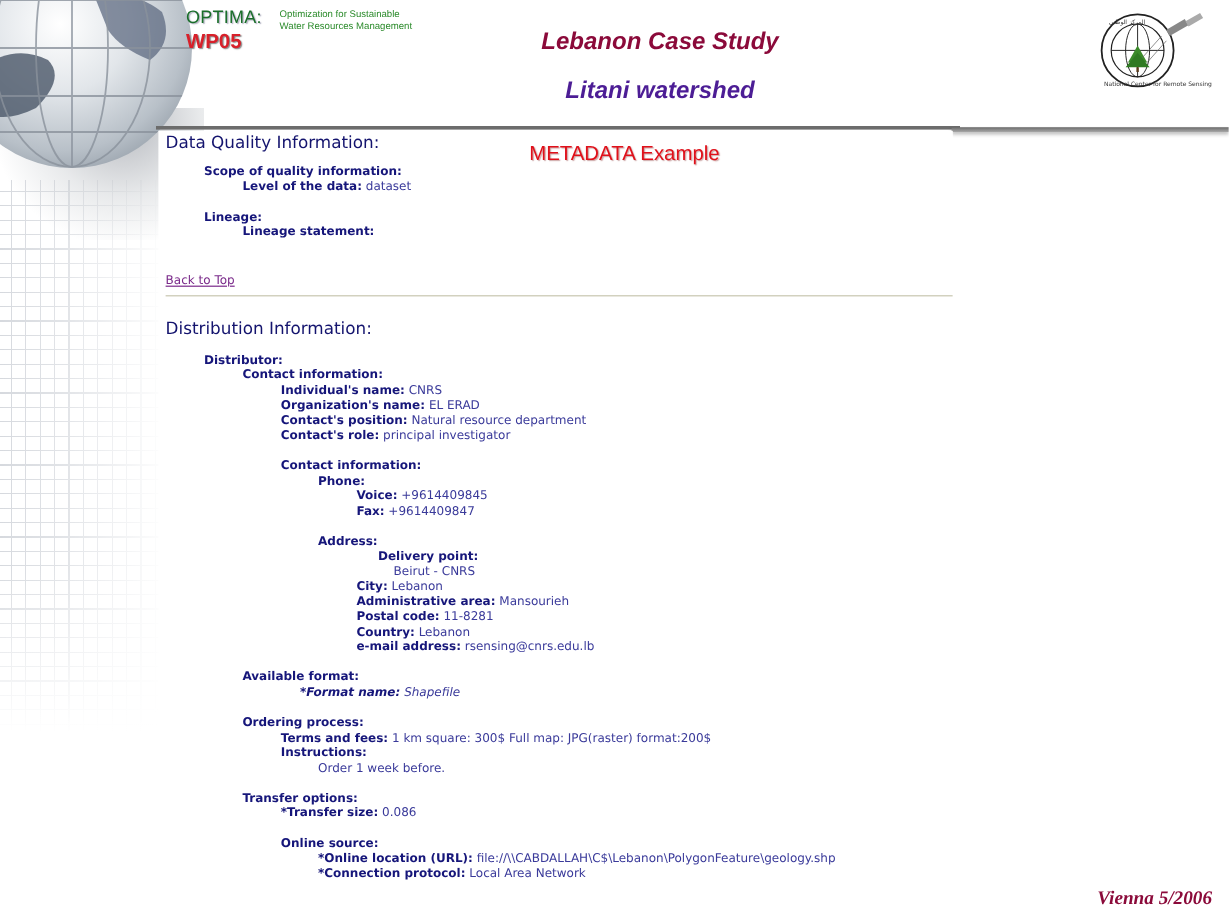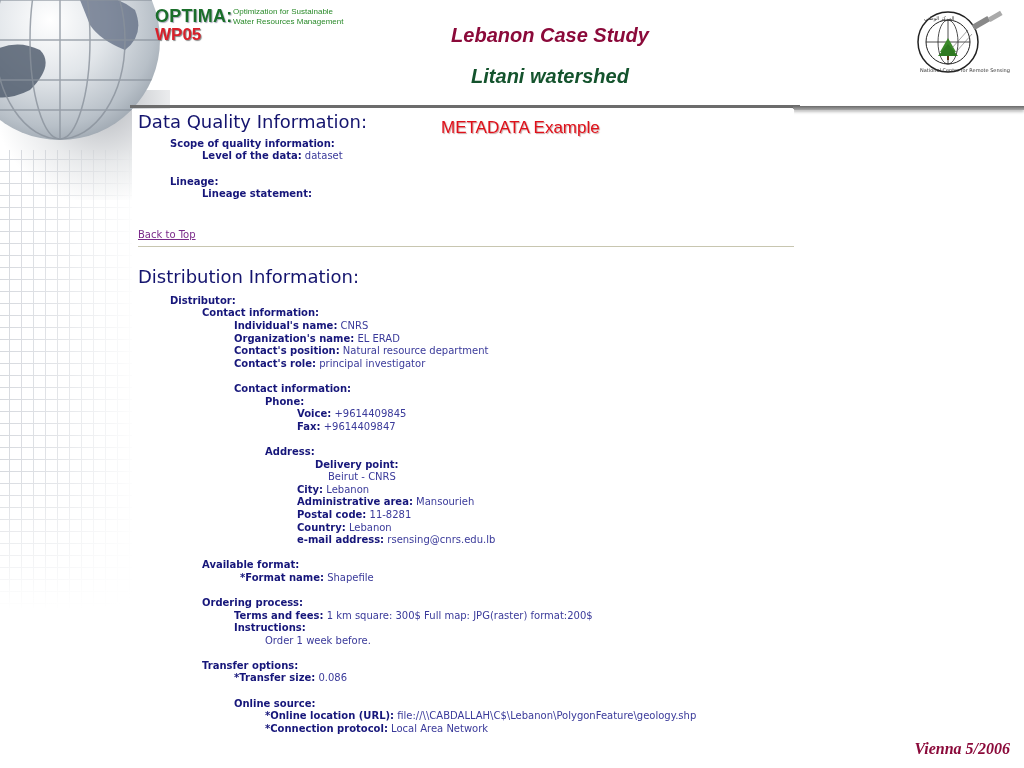--- a/index.html
+++ b/index.html
@@ -21,36 +21,36 @@
   .globe {
     position:absolute; left:-40px; top:-60px; width:200px; height:200px; border-radius:50%;
     background:
       radial-gradient(circle at 45% 40%, #ffffff 0%, #e2e6ea 35%, #b8c0c8 65%, #6f7a86 100%);
     overflow:hidden;
   }
   .globe svg { position:absolute; left:0; top:0; }
 
   
   .brand { position:absolute; left:155px; top:6px; }
-  .brand-optima { position:absolute; left:0; top:0; font-family:"Liberation Sans", sans-serif; font-weight:bold; font-size:18px; color:#1a6e2a; text-shadow:1px 1px 1px #aab; letter-spacing:0.2px; }
+  .brand-optima { position:absolute; left:0; top:0; font-family:"Liberation Sans", sans-serif; font-weight:normal; font-size:15px; color:#1a6e2a; text-shadow:1px 1px 1px #aab; letter-spacing:0.2px; }
   .brand-wp { position:absolute; left:0; top:19px; font-family:"Liberation Sans", sans-serif; font-weight:bold; font-size:17px; color:#d8202a; text-shadow:1px 1px 1px #888; }
   .brand-sub { position:absolute; left:78px; top:1px; width:140px; font-family:"Liberation Sans", sans-serif; font-size:8px; line-height:10px; color:#2a8a2a; }
 
   .title1 { position:absolute; left:400px; top:24px; width:300px; text-align:center; font-family:"Liberation Sans", sans-serif; font-weight:bold; font-style:italic; font-size:20px; color:#8b0a3a; }
-  .title2 { position:absolute; left:400px; top:65px; width:300px; text-align:center; font-family:"Liberation Sans", sans-serif; font-weight:bold; font-style:italic; font-size:20px; color:#14532d; }
+  .title2 { position:absolute; left:400px; top:65px; width:300px; text-align:center; font-family:"Liberation Sans", sans-serif; font-weight:bold; font-style:italic; font-size:20px; color:#4c1d95; }
 
   .logo { position:absolute; left:910px; top:2px; width:110px; height:76px; }
 
   .hbar-left { position:absolute; left:130px; top:105px; width:670px; height:3px; background:#6c6c6c; }
   .hbar-right { position:absolute; left:793px; top:106px; width:231px; height:4px; background:linear-gradient(#6a6a6a, #a8a8a8); box-shadow:0 2px 3px rgba(0,0,0,0.25); }
 
   
   .doc { position:absolute; left:132px; top:109px; width:662px; height:630px; background:#fff; overflow:hidden; }
   .doc, .doc * { font-family:"DejaVu Sans", sans-serif; }
-  .section-title { position:absolute; left:6px; font-size:18px; color:#14146e; }
+  .section-title { position:absolute; left:6px; font-size:14px; color:#14146e; }
   .row { position:absolute; font-size:10px; color:#2b2b8f; white-space:nowrap; line-height:12px; }
   .row .k { font-weight:bold; color:#16167a; }
   .row .v { color:#3a3a9a; }
   .back-top { position:absolute; left:6px; font-size:10px; color:#7a2a8a; text-decoration:underline; }
   .sep { position:absolute; left:6px; width:656px; height:1px; background:#c8c6b0; }
 
   .metadata-label { position:absolute; left:441px; top:118px; font-family:"Liberation Sans", sans-serif; font-size:17px; color:#e0101a; text-shadow:1px 1px 1px #c9a0a0; }
 
   .footer { position:absolute; left:880px; top:740px; width:130px; text-align:right; font-family:"Liberation Serif", serif; font-weight:bold; font-style:italic; font-size:16px; color:#8b0a3a; }
 </style>
@@ -143,21 +143,21 @@
   <div class="row" style="left:133px; top:337px;"><span class="k">Address:</span></div>
   <div class="row" style="left:165px; top:350px;padding-left:18px;"><span class="k">Delivery point:</span></div>
   <div class="row" style="left:196px; top:362px;"><span class="v">Beirut - CNRS</span></div>
   <div class="row" style="left:165px; top:375px;"><span class="k">City:</span> <span class="v">Lebanon</span></div>
   <div class="row" style="left:165px; top:387px;"><span class="k">Administrative area:</span> <span class="v">Mansourieh</span></div>
   <div class="row" style="left:165px; top:400px;"><span class="k">Postal code:</span> <span class="v">11-8281</span></div>
   <div class="row" style="left:165px; top:413px;"><span class="k">Country:</span> <span class="v">Lebanon</span></div>
   <div class="row" style="left:165px; top:425px;"><span class="k">e-mail address:</span> <span class="v">rsensing@cnrs.edu.lb</span></div>
 
   <div class="row" style="left:70px; top:450px;"><span class="k">Available format:</span></div>
-  <div class="row" style="left:108px; top:463px;"><span class="k">*Format name:</span> <span class="v">Shapefile</span></div>
+  <div class="row" style="left:118px; top:463px;font-style:italic;"><span class="k">*Format name:</span> <span class="v">Shapefile</span></div>
 
   <div class="row" style="left:70px; top:488px;"><span class="k">Ordering process:</span></div>
   <div class="row" style="left:102px; top:501px;"><span class="k">Terms and fees:</span> <span class="v">1 km square: 300$ Full map: JPG(raster) format:200$</span></div>
   <div class="row" style="left:102px; top:513px;"><span class="k">Instructions:</span></div>
   <div class="row" style="left:133px; top:526px;"><span class="v">Order 1 week before.</span></div>
 
   <div class="row" style="left:70px; top:551px;"><span class="k">Transfer options:</span></div>
   <div class="row" style="left:102px; top:563px;"><span class="k">*Transfer size:</span> <span class="v">0.086</span></div>
 
   <div class="row" style="left:102px; top:589px;"><span class="k">Online source:</span></div>

